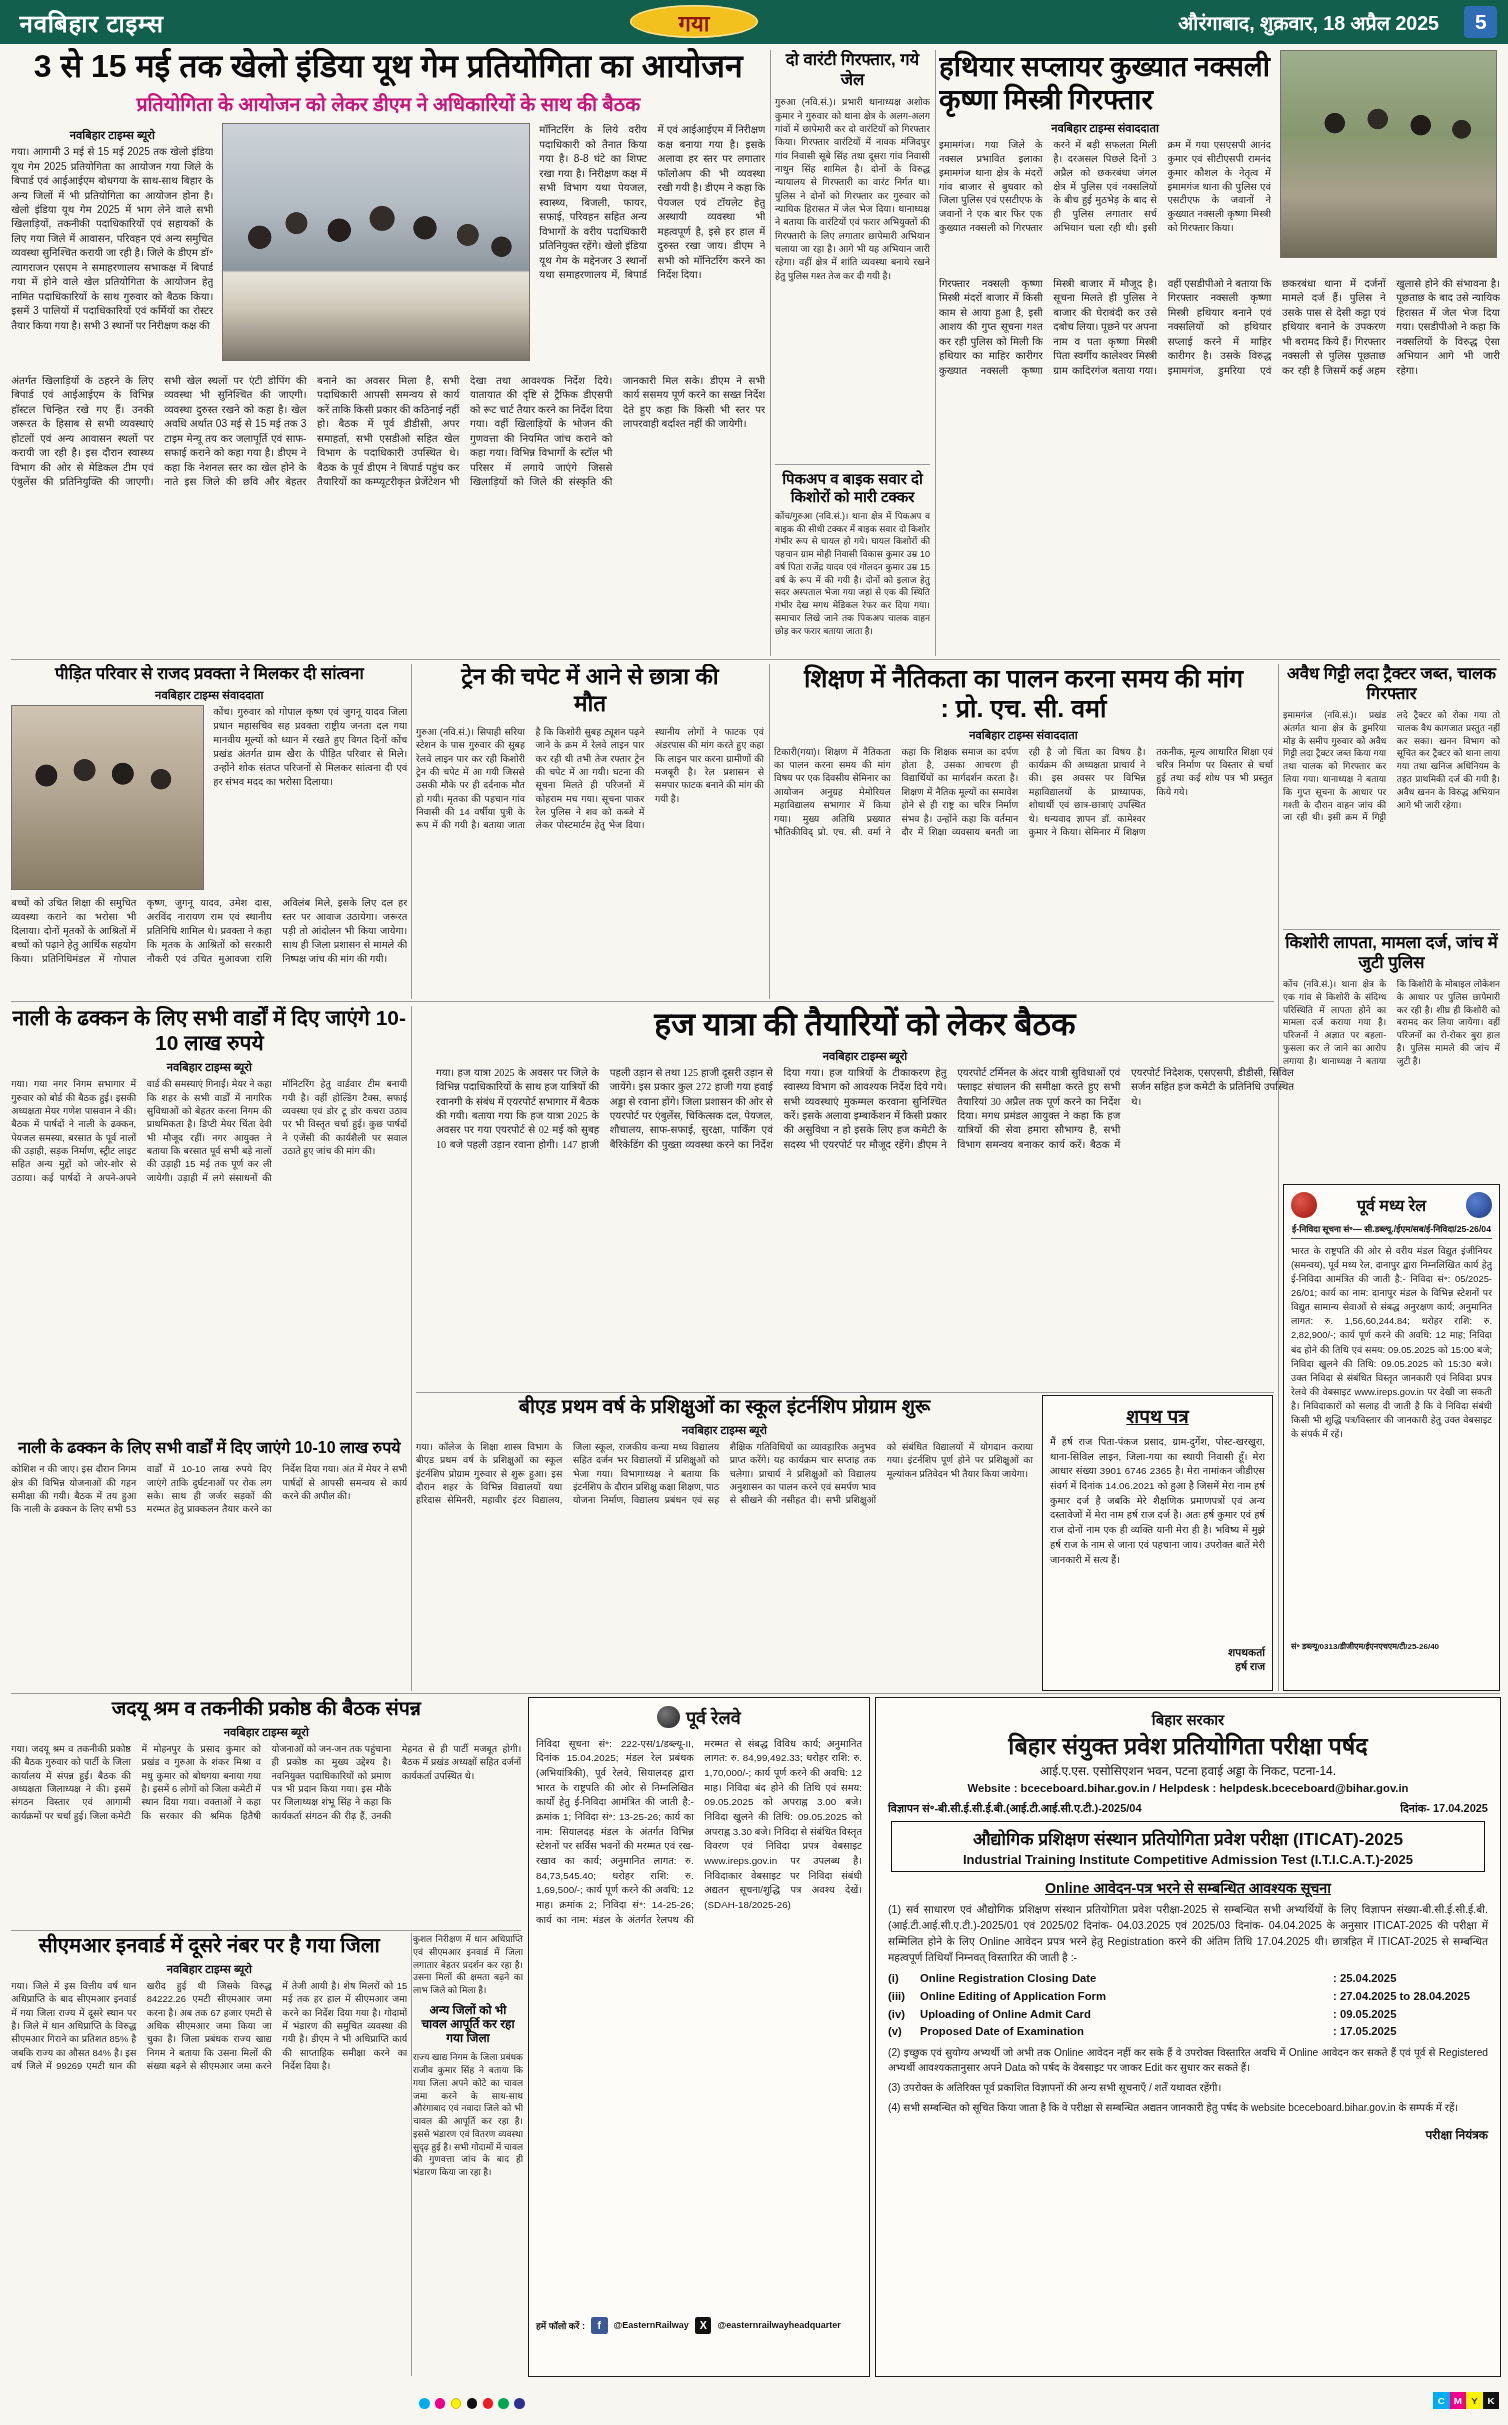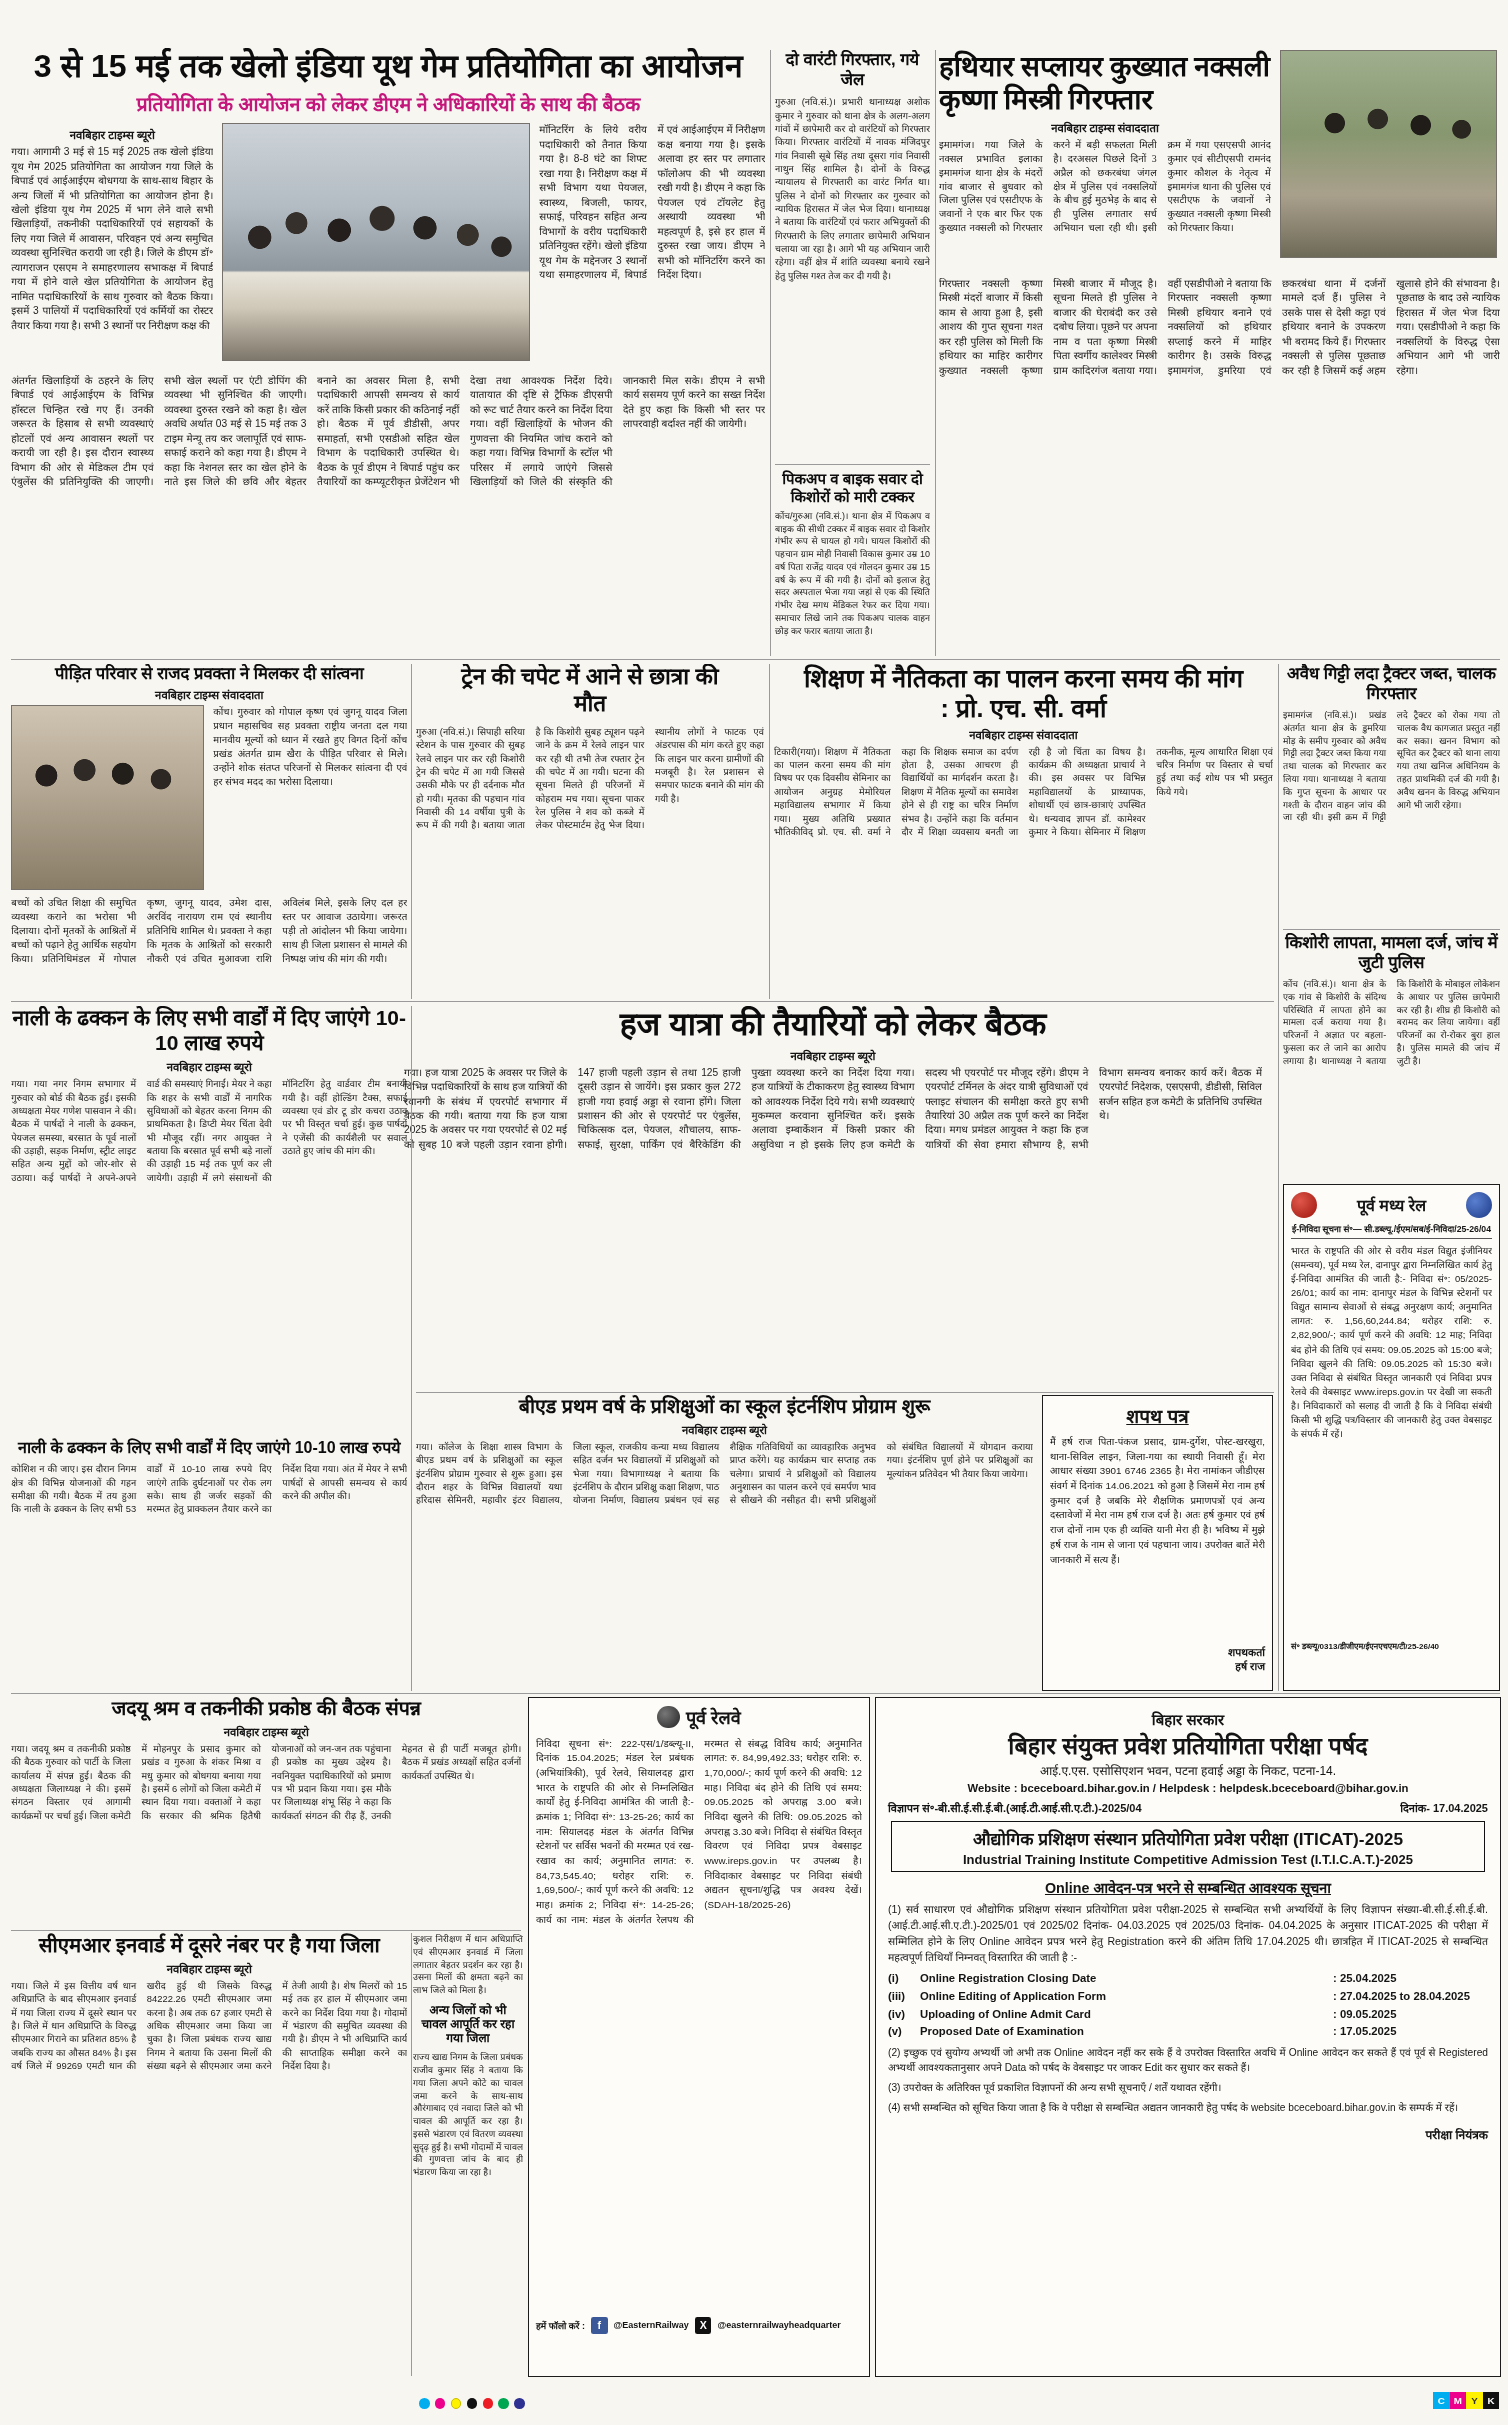--- a/index.html
+++ b/index.html
@@ -69,20 +69,26 @@
   .dotrow{position:absolute;display:flex;gap:5.3px;}
   .dot{width:10.6px;height:10.6px;border-radius:50%;}
   .cmyk{position:absolute;display:flex;}
   .cmyk div{width:16.6px;height:16.6px;display:flex;align-items:center;justify-content:center;font-size:9.8px;font-weight:bold;color:#fff;}
 </style>
 </head>
 <body>
 
 <div id="page">
 
+  <div id="masthead-bar">
+    <div class="masthead-title">नवबिहार टाइम्स</div>
+    <div class="edition-badge">गया</div>
+    <div class="dateline">औरंगाबाद, शुक्रवार, 18 अप्रैल 2025</div>
+    <div class="page-num">5</div>
+  </div>
 
   <div class="art" style="left:11.3px;top:48px;width:754px;height:609px;">
     <div class="hl" style="font-size:32px;">3 से 15 मई तक खेलो इंडिया यूथ गेम प्रतियोगिता का आयोजन</div>
     <div class="sub" style="font-size:19.6px;margin-top:4.5px;">प्रतियोगिता के आयोजन को लेकर डीएम ने अधिकारियों के साथ की बैठक</div>
     <div style="display:flex;gap:9px;margin-top:6px;height:243px;">
       <div style="width:202px;flex:0 0 auto;">
         <div class="byline">नवबिहार टाइम्स ब्यूरो</div>
         <div class="bodytxt" style="font-size:10.2px;height:217px;overflow:hidden;">गया। आगामी 3 मई से 15 मई 2025 तक खेलो इंडिया यूथ गेम 2025 प्रतियोगिता का आयोजन गया जिले के बिपार्ड एवं आईआईएम बोधगया के साथ-साथ बिहार के अन्य जिलों में भी प्रतियोगिता का आयोजन होना है। खेलो इंडिया यूथ गेम 2025 में भाग लेने वाले सभी खिलाड़ियों, तकनीकी पदाधिकारियों एवं सहायकों के लिए गया जिले में आवासन, परिवहन एवं अन्य समुचित व्यवस्था सुनिश्चित करायी जा रही है। जिले के डीएम डॉ॰ त्यागराजन एसएम ने समाहरणालय सभाकक्ष में बिपार्ड गया में होने वाले खेल प्रतियोगिता के आयोजन हेतु नामित पदाधिकारियों के साथ गुरुवार को बैठक किया। इसमें 3 पालियों में पदाधिकारियों एवं कर्मियों का रोस्टर तैयार किया गया है। सभी 3 स्थानों पर निरीक्षण कक्ष की</div>
       </div>
       <div class="photo photo-meeting" style="width:308px;height:238px;flex:0 0 auto;"></div>
@@ -145,21 +151,21 @@
   </div>
 
   <div class="art" style="left:11.3px;top:1006px;width:396px;height:685px;">
     <div class="hl" style="font-size:21px;">नाली के ढक्कन के लिए सभी वार्डों में दिए जाएंगे 10-10 लाख रुपये</div>
     <div class="byline">नवबिहार टाइम्स ब्यूरो</div>
     <div class="bodytxt c3" style="font-size:9.4px;height:354px;overflow:hidden;">गया। गया नगर निगम सभागार में गुरुवार को बोर्ड की बैठक हुई। इसकी अध्यक्षता मेयर गणेश पासवान ने की। बैठक में पार्षदों ने नाली के ढक्कन, पेयजल समस्या, बरसात के पूर्व नालों की उड़ाही, सड़क निर्माण, स्ट्रीट लाइट सहित अन्य मुद्दों को जोर-शोर से उठाया। कई पार्षदों ने अपने-अपने वार्ड की समस्याएं गिनाईं। मेयर ने कहा कि शहर के सभी वार्डों में नागरिक सुविधाओं को बेहतर करना निगम की प्राथमिकता है। डिप्टी मेयर चिंता देवी भी मौजूद रहीं। नगर आयुक्त ने बताया कि बरसात पूर्व सभी बड़े नालों की उड़ाही 15 मई तक पूर्ण कर ली जायेगी। उड़ाही में लगे संसाधनों की मॉनिटरिंग हेतु वार्डवार टीम बनायी गयी है। वहीं होल्डिंग टैक्स, सफाई व्यवस्था एवं डोर टू डोर कचरा उठाव पर भी विस्तृत चर्चा हुई। कुछ पार्षदों ने एजेंसी की कार्यशैली पर सवाल उठाते हुए जांच की मांग की।</div>
     <div class="hl" style="font-size:16px;margin:7.5px 0 4.5px;">नाली के ढक्कन के लिए सभी वार्डों में दिए जाएंगे 10-10 लाख रुपये</div>
     <div class="bodytxt c3" style="font-size:9.4px;height:189px;overflow:hidden;">कोशिश न की जाए। इस दौरान निगम क्षेत्र की विभिन्न योजनाओं की गहन समीक्षा की गयी। बैठक में तय हुआ कि नाली के ढक्कन के लिए सभी 53 वार्डों में 10-10 लाख रुपये दिए जाएंगे ताकि दुर्घटनाओं पर रोक लग सके। साथ ही जर्जर सड़कों की मरम्मत हेतु प्राक्कलन तैयार करने का निर्देश दिया गया। अंत में मेयर ने सभी पार्षदों से आपसी समन्वय से कार्य करने की अपील की।</div>
   </div>
 
-  <div class="art" style="left:404px;top:1006px;width:858px;height:383px;">
+  <div class="art" style="left:436px;top:1006px;width:858px;height:383px;font-family:Liberation Serif, serif;">
     <div class="hl" style="font-size:32px;">हज यात्रा की तैयारियों को लेकर बैठक</div>
     <div class="byline">नवबिहार टाइम्स ब्यूरो</div>
     <div class="bodytxt c5" style="font-size:10.2px;height:302px;overflow:hidden;">गया। हज यात्रा 2025 के अवसर पर जिले के विभिन्न पदाधिकारियों के साथ हज यात्रियों की रवानगी के संबंध में एयरपोर्ट सभागार में बैठक की गयी। बताया गया कि हज यात्रा 2025 के अवसर पर गया एयरपोर्ट से 02 मई को सुबह 10 बजे पहली उड़ान रवाना होगी। 147 हाजी पहली उड़ान से तथा 125 हाजी दूसरी उड़ान से जायेंगे। इस प्रकार कुल 272 हाजी गया हवाई अड्डा से रवाना होंगे। जिला प्रशासन की ओर से एयरपोर्ट पर एंबुलेंस, चिकित्सक दल, पेयजल, शौचालय, साफ-सफाई, सुरक्षा, पार्किंग एवं बैरिकेडिंग की पुख्ता व्यवस्था करने का निर्देश दिया गया। हज यात्रियों के टीकाकरण हेतु स्वास्थ्य विभाग को आवश्यक निर्देश दिये गये। सभी व्यवस्थाएं मुकम्मल करवाना सुनिश्चित करें। इसके अलावा इम्बार्केशन में किसी प्रकार की असुविधा न हो इसके लिए हज कमेटी के सदस्य भी एयरपोर्ट पर मौजूद रहेंगे। डीएम ने एयरपोर्ट टर्मिनल के अंदर यात्री सुविधाओं एवं फ्लाइट संचालन की समीक्षा करते हुए सभी तैयारियां 30 अप्रैल तक पूर्ण करने का निर्देश दिया। मगध प्रमंडल आयुक्त ने कहा कि हज यात्रियों की सेवा हमारा सौभाग्य है, सभी विभाग समन्वय बनाकर कार्य करें। बैठक में एयरपोर्ट निदेशक, एसएसपी, डीडीसी, सिविल सर्जन सहित हज कमेटी के प्रतिनिधि उपस्थित थे।</div>
   </div>
 
   <div class="art" style="left:416px;top:1395px;width:617px;height:296px;">
     <div class="hl" style="font-size:19.6px;">बीएड प्रथम वर्ष के प्रशिक्षुओं का स्कूल इंटर्नशिप प्रोग्राम शुरू</div>
     <div class="byline">नवबिहार टाइम्स ब्यूरो</div>
     <div class="bodytxt c4" style="font-size:9.4px;height:226px;overflow:hidden;">गया। कॉलेज के शिक्षा शास्त्र विभाग के बीएड प्रथम वर्ष के प्रशिक्षुओं का स्कूल इंटर्नशिप प्रोग्राम गुरुवार से शुरू हुआ। इस दौरान शहर के विभिन्न विद्यालयों यथा हरिदास सेमिनरी, महावीर इंटर विद्यालय, जिला स्कूल, राजकीय कन्या मध्य विद्यालय सहित दर्जन भर विद्यालयों में प्रशिक्षुओं को भेजा गया। विभागाध्यक्ष ने बताया कि इंटर्नशिप के दौरान प्रशिक्षु कक्षा शिक्षण, पाठ योजना निर्माण, विद्यालय प्रबंधन एवं सह शैक्षिक गतिविधियों का व्यावहारिक अनुभव प्राप्त करेंगे। यह कार्यक्रम चार सप्ताह तक चलेगा। प्राचार्य ने प्रशिक्षुओं को विद्यालय अनुशासन का पालन करने एवं समर्पण भाव से सीखने की नसीहत दी। सभी प्रशिक्षुओं को संबंधित विद्यालयों में योगदान कराया गया। इंटर्नशिप पूर्ण होने पर प्रशिक्षुओं का मूल्यांकन प्रतिवेदन भी तैयार किया जायेगा।</div>
   </div>

